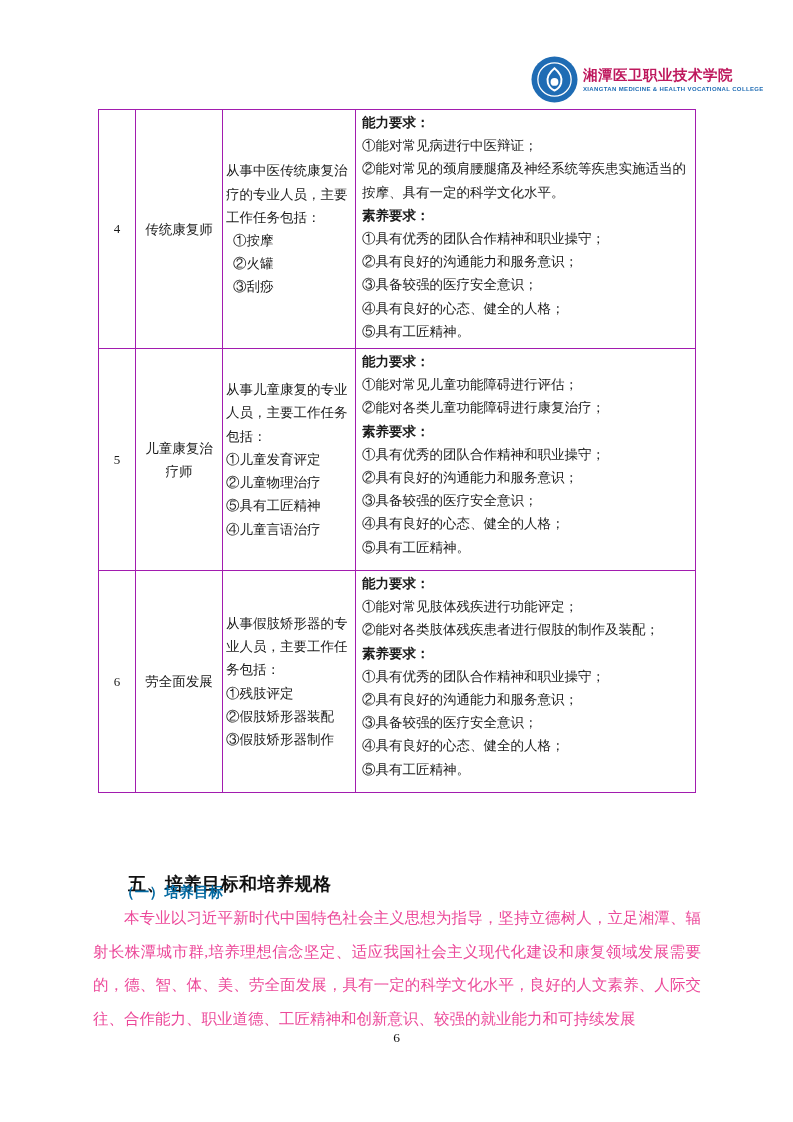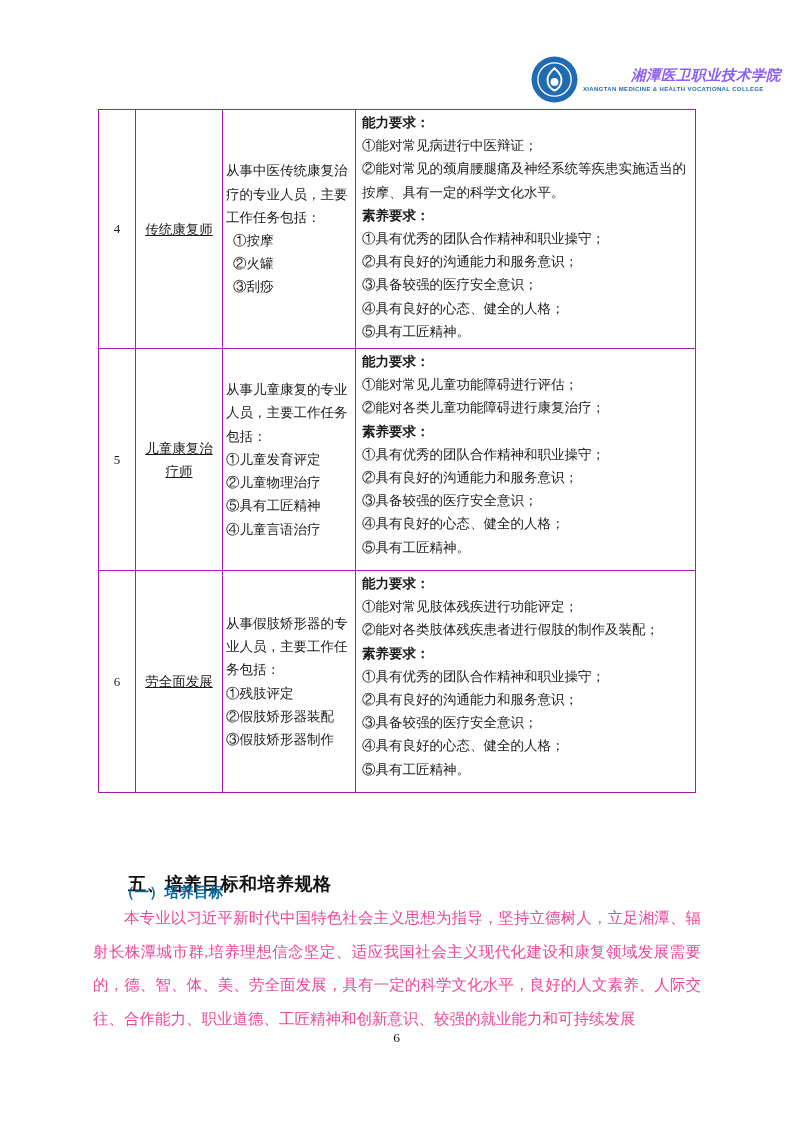--- a/index.html
+++ b/index.html
@@ -14,24 +14,23 @@
 
   
   .logo-block {
     position: absolute; top: 55px; left: 531px;
     width: 215px; height: 48px;
     display: flex; align-items: center; gap: 5px;
   }
   .emblem { width: 47px; height: 47px; flex: 0 0 auto; }
   .logo-names { display: flex; flex-direction: column; justify-content: center; }
   .logo-zh {
-    color: #8b5cf6; font-weight: bold; font-style: italic;
+    color: #be185d; font-weight: bold; 
     font-size: 14.5px; letter-spacing: 0.5px; white-space: nowrap;
     font-family: "Liberation Serif", serif;
-    margin-left: 48px;
   }
   .logo-en {
     color: #1f6cb4; font-weight: bold;
     font-size: 6px; letter-spacing: 0.35px; white-space: nowrap;
     font-family: "Liberation Sans", sans-serif;
     margin-top: 1px;
   }
 
   
   table.doc-table {
@@ -50,21 +49,21 @@
   tr.r-first  { height: 239px; }
   tr.r-mid    { height: 222px; }
   tr.r-last   { height: 222px; }
 
   td.num {
     text-align: center; vertical-align: middle;
     font-family: "Liberation Serif", serif; font-size: 13px;
   }
   td.prof {
     text-align: center; vertical-align: middle;
-    padding: 0 7px; line-height: 23px; text-decoration: underline;
+    padding: 0 7px; line-height: 23px;
   }
   td.duty {
     vertical-align: middle;
     padding: 0 2px 0 3px; line-height: 23.2px;
   }
   .duty-item.indent { padding-left: 7px; }
   td.req {
     vertical-align: top;
     padding: 1px 6px 0 6px; line-height: 23.2px;
   }

